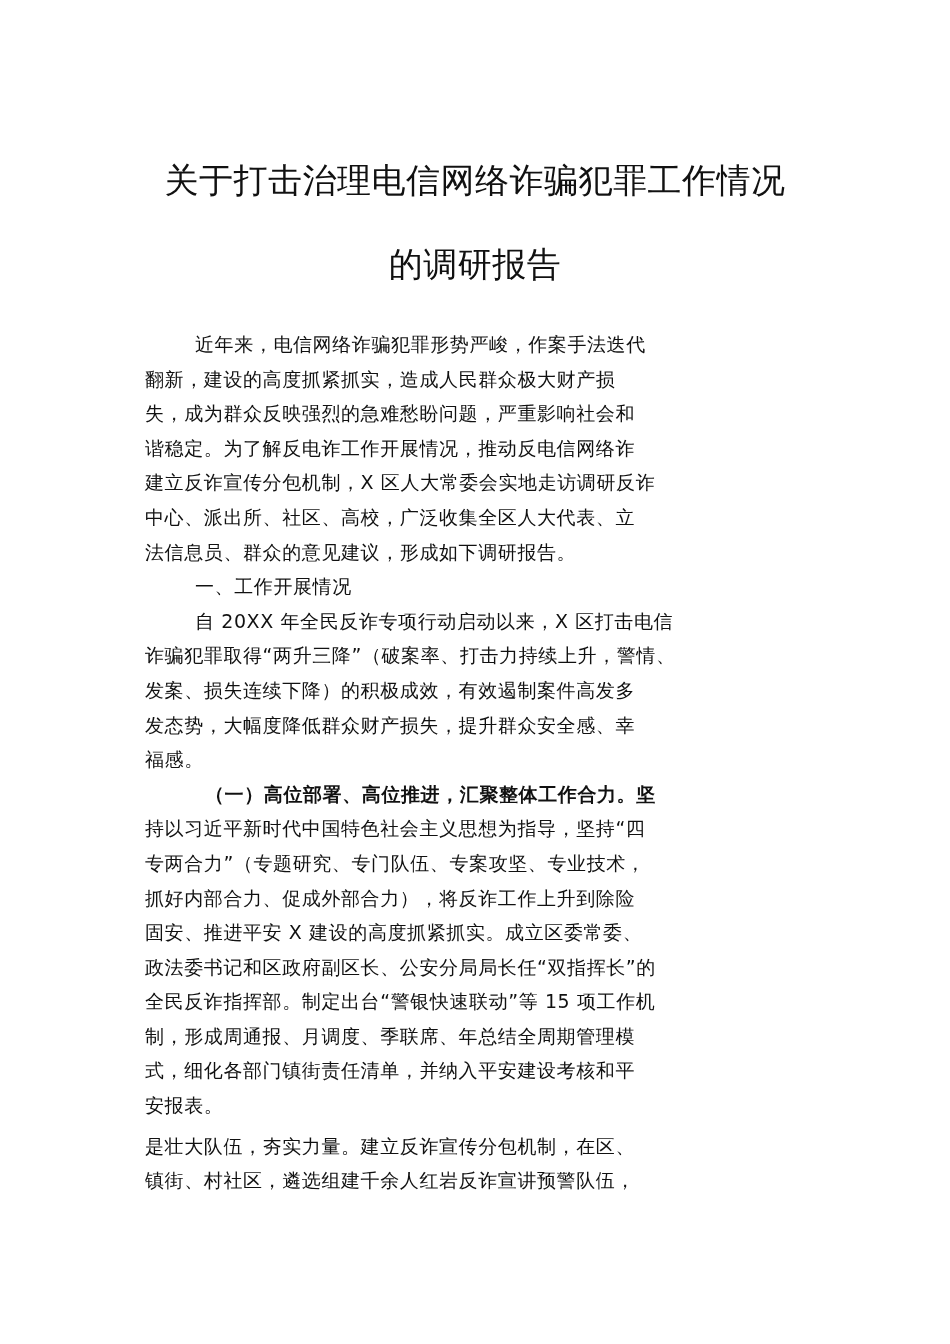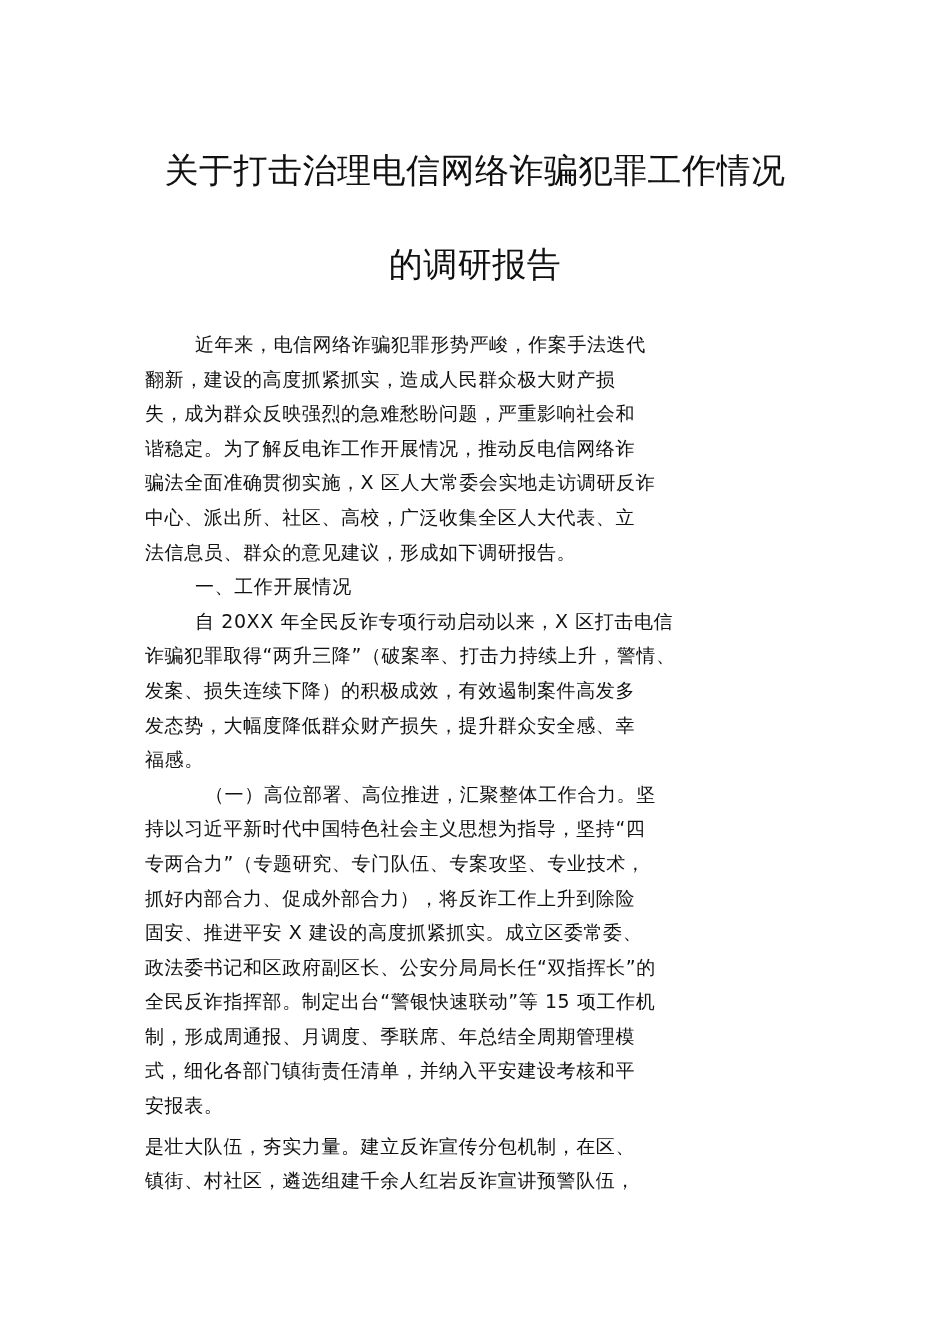--- a/index.html
+++ b/index.html
@@ -5,48 +5,48 @@
     html, body { margin: 0; padding: 0; background: #ffffff; }
     body {
       width: 950px; height: 1344px; position: relative; overflow: hidden;
       font-family: "DejaVu Sans", sans-serif; color: #111111;
     }
     .page { position: absolute; left: 0; top: 0; width: 950px; height: 1344px; background: #fff; }
     .title {
       position: absolute; left: 0; width: 950px; text-align: center;
       font-size: 34px; line-height: 40px; letter-spacing: 0.5px; color: #111;
     }
-    .title.l1 { top: 150px; }
+    .title.l1 { top: 160px; }
     .title.l2 { top: 237px; margin-top: 7px; }
     .body {
       position: absolute; left: 145px; top: 327px; width: 670px;
     }
     .line {
       display: block; height: 34.6px; line-height: 34.6px;
       font-size: 19px; white-space: nowrap; letter-spacing: 0.6px;
     }
     .indent1 { padding-left: 50px; }
-    .indent2 { padding-left: 60px; }
+    .indent2 { padding-left: 60px; font-weight: bold; }
     .gap { height: 6px; display: block; }
   </style>
 </head>
 <body>
 
 <div class="page">
   <div class="title l1">关于打击治理电信网络诈骗犯罪工作情况</div>
   <div class="title l2">的调研报告</div>
 
   <div class="body">
 
     <div>
       <span class="line indent1">近年来，电信网络诈骗犯罪形势严峻，作案手法迭代</span>
       <span class="line">翻新，建设的高度抓紧抓实，造成人民群众极大财产损</span>
       <span class="line">失，成为群众反映强烈的急难愁盼问题，严重影响社会和</span>
       <span class="line">谐稳定。为了解反电诈工作开展情况，推动反电信网络诈</span>
-      <span class="line">骗法全面准确贯彻实施，X 区人大常委会实地走访调研反诈</span>
+      <span class="line">建立反诈宣传分包机制，X 区人大常委会实地走访调研反诈</span>
       <span class="line">中心、派出所、社区、高校，广泛收集全区人大代表、立</span>
       <span class="line">法信息员、群众的意见建议，形成如下调研报告。</span>
     </div>
 
     <div>
       <span class="line indent1">一、工作开展情况</span>
     </div>
 
     <div>
       <span class="line indent1">自 20XX 年全民反诈专项行动启动以来，X 区打击电信</span>

